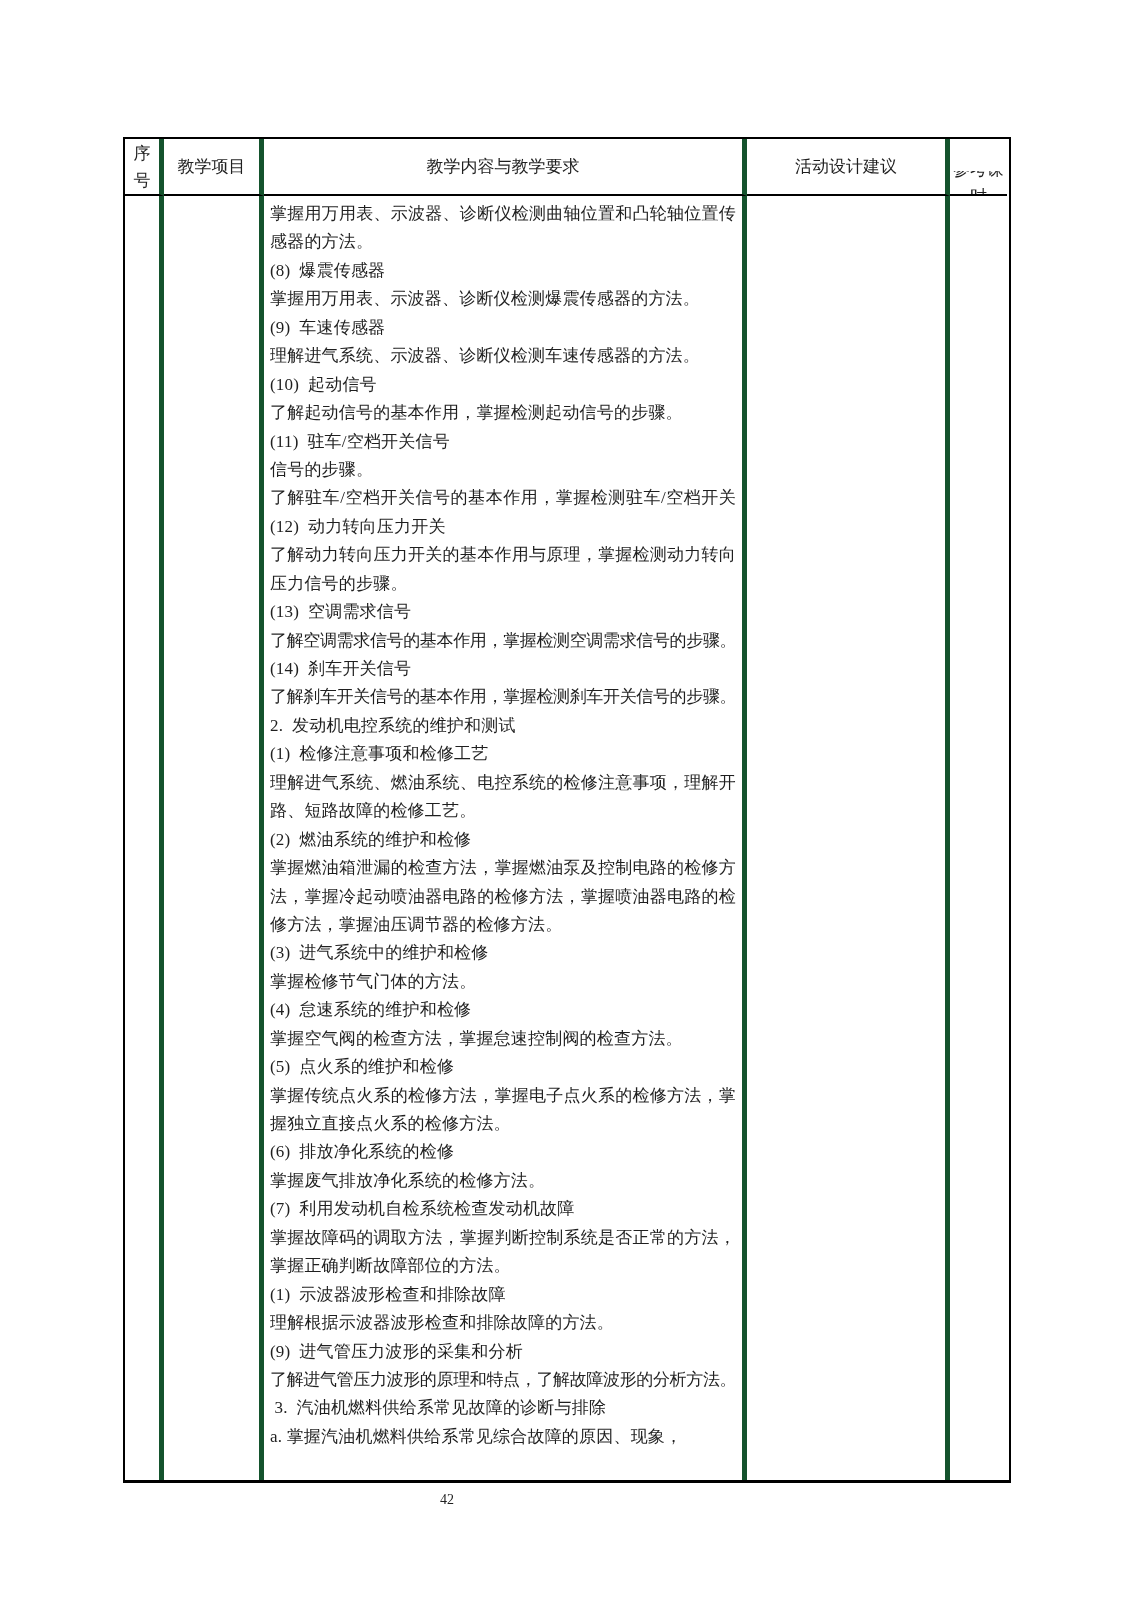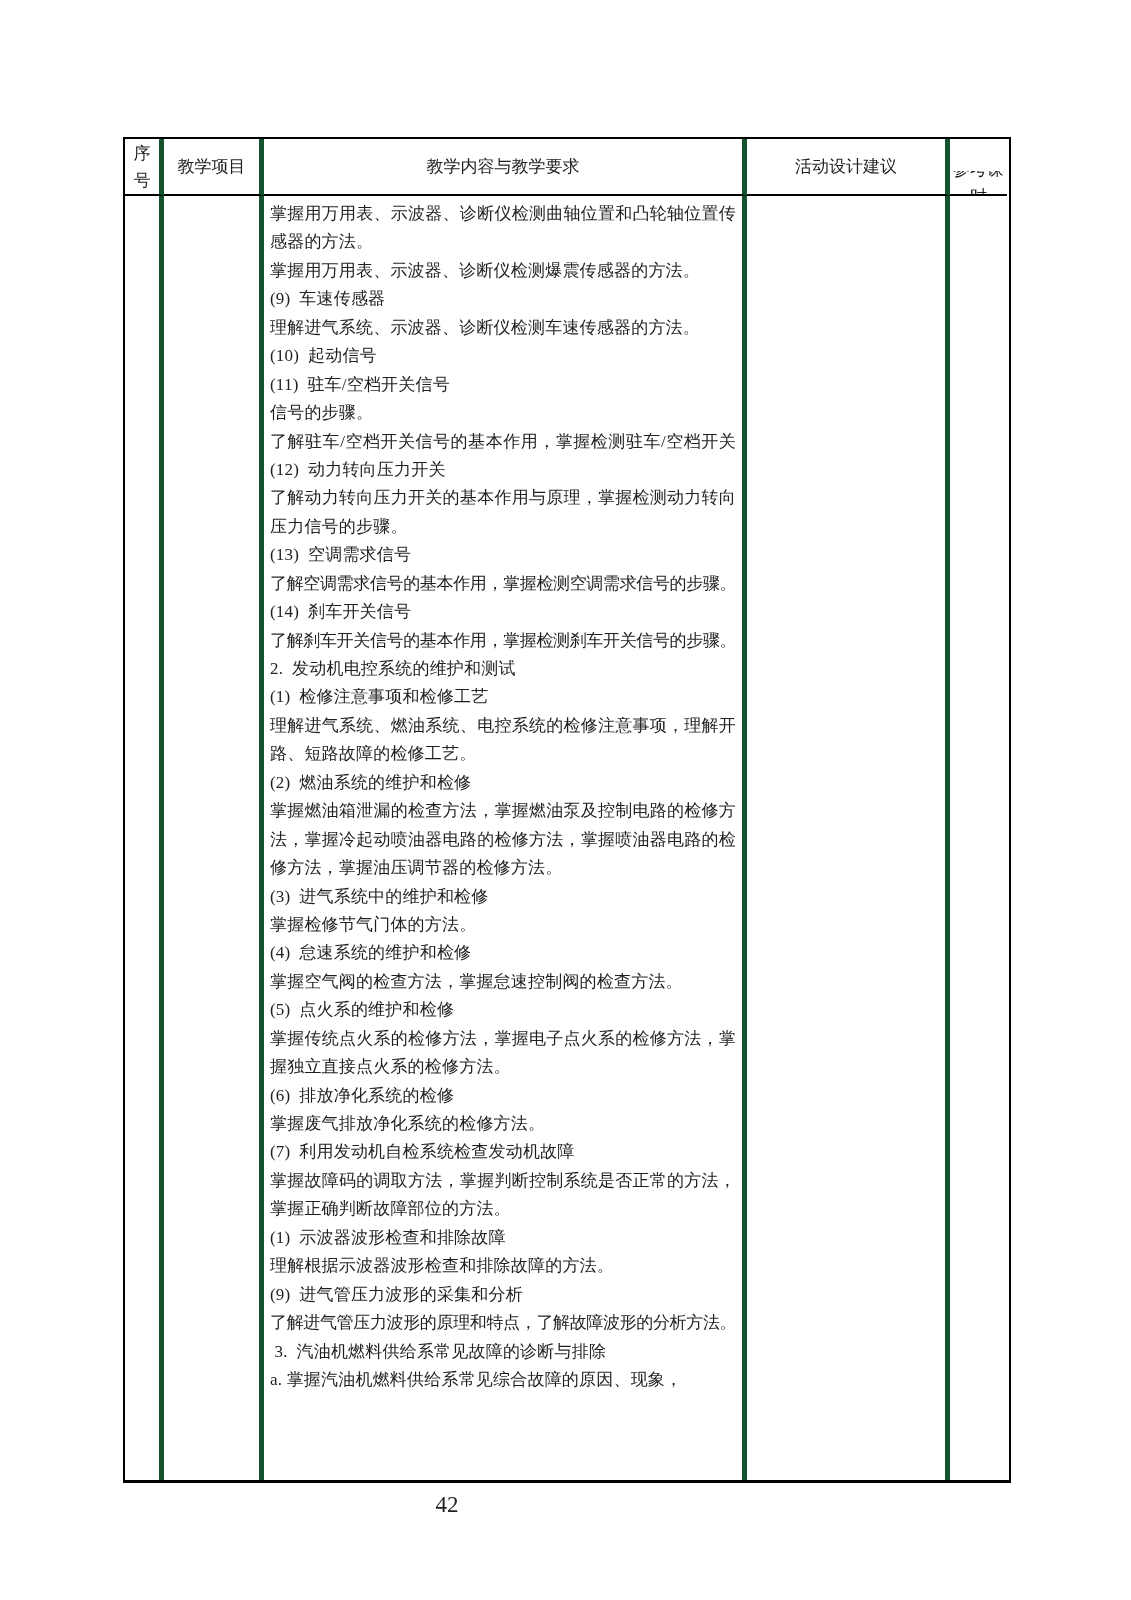--- a/index.html
+++ b/index.html
@@ -31,21 +31,21 @@
   .bcell{min-height:1252px;}
   .content-cell{padding:4px 6px 0 6px;}
   .line{
     font-size:17px;height:28.45px;line-height:28.45px;
     white-space:pre;letter-spacing:0.2px;font-family:Liberation Serif, serif;
   }
   .line.j{text-align:justify;text-align-last:justify;}
   .line.s{letter-spacing:-0.35px;}
   .page-number{
     position:absolute;left:0;top:1492px;width:894px;
-    text-align:center;font-size:23px;
+    text-align:center;font-size:14px;
   }
 </style>
 </head>
 <body>
 
 <div class="doc-table">
 
   <div class="cell hcell">
     <span>序号</span>
   </div>
@@ -60,24 +60,26 @@
   </div>
   <div class="cell hcell last">
     <span>参考课时</span>
   </div>
 
   <div class="cell bcell"></div>
   <div class="cell bcell"></div>
   <div class="cell bcell content-cell">
       <div class="line j">掌握用万用表、示波器、诊断仪检测曲轴位置和凸轮轴位置传</div>
       <div class="line">感器的方法。</div>
+      <div class="line">(8)  爆震传感器</div>
       <div class="line">掌握用万用表、示波器、诊断仪检测爆震传感器的方法。</div>
       <div class="line">(9)  车速传感器</div>
       <div class="line">理解进气系统、示波器、诊断仪检测车速传感器的方法。</div>
       <div class="line">(10)  起动信号</div>
+      <div class="line">了解起动信号的基本作用，掌握检测起动信号的步骤。</div>
       <div class="line">(11)  驻车/空档开关信号</div>
       <div class="line">信号的步骤。</div>
       <div class="line j">了解驻车/空档开关信号的基本作用，掌握检测驻车/空档开关</div>
       <div class="line">(12)  动力转向压力开关</div>
       <div class="line j">了解动力转向压力开关的基本作用与原理，掌握检测动力转向</div>
       <div class="line">压力信号的步骤。</div>
       <div class="line">(13)  空调需求信号</div>
       <div class="line s">了解空调需求信号的基本作用，掌握检测空调需求信号的步骤。</div>
       <div class="line">(14)  刹车开关信号</div>
       <div class="line s">了解刹车开关信号的基本作用，掌握检测刹车开关信号的步骤。</div>

